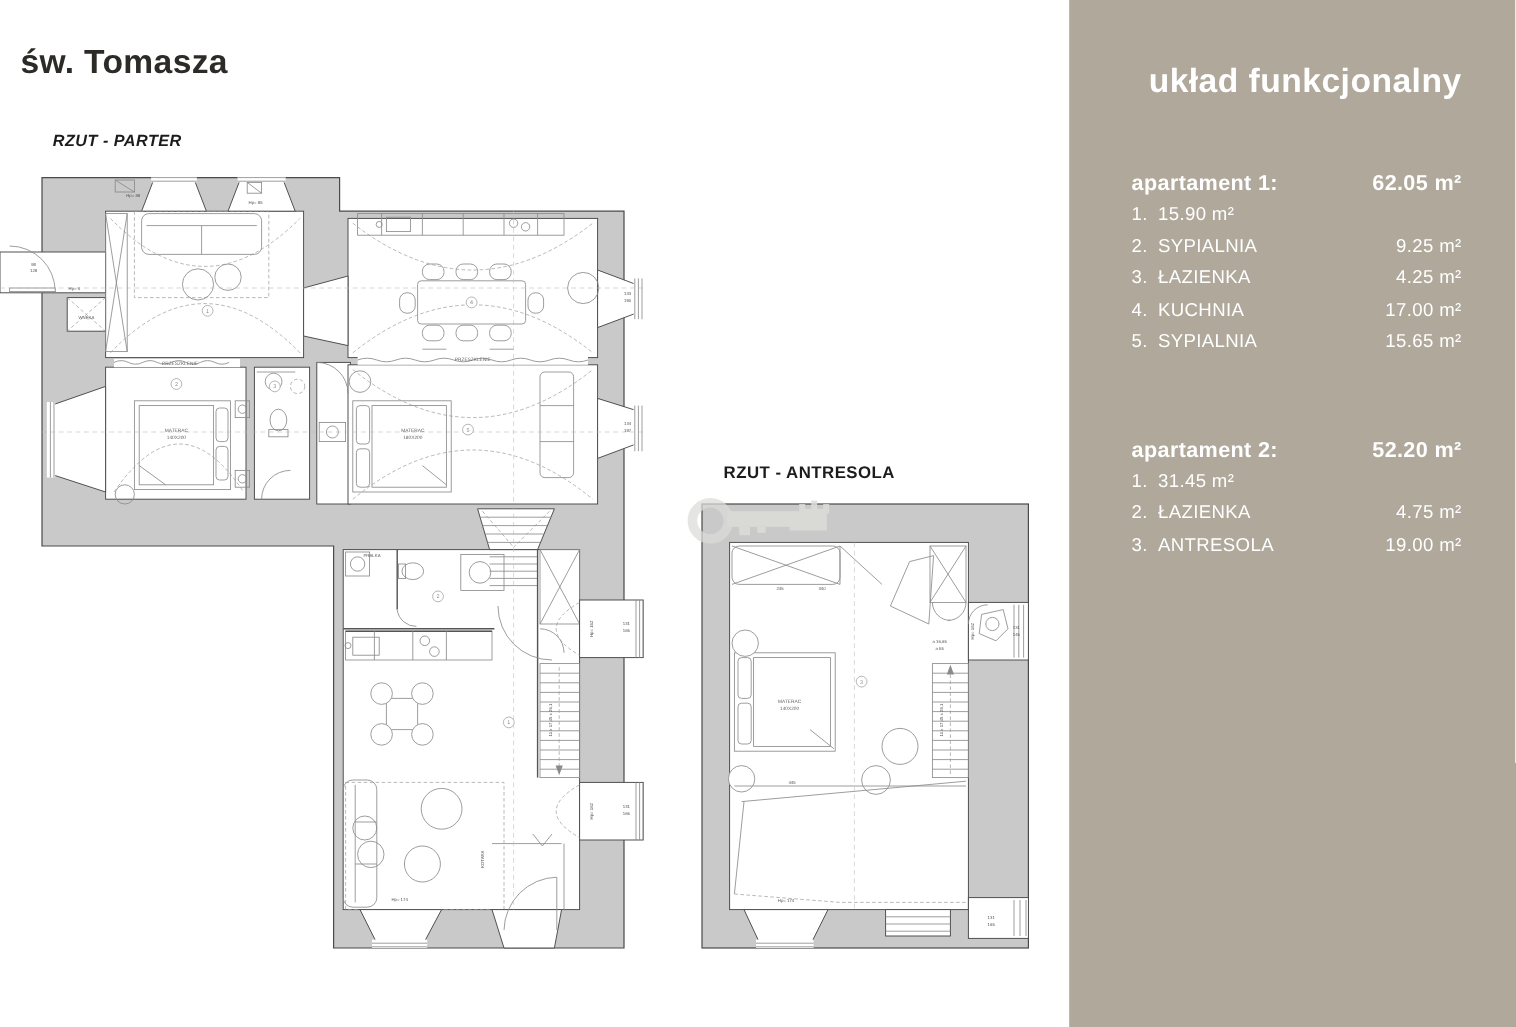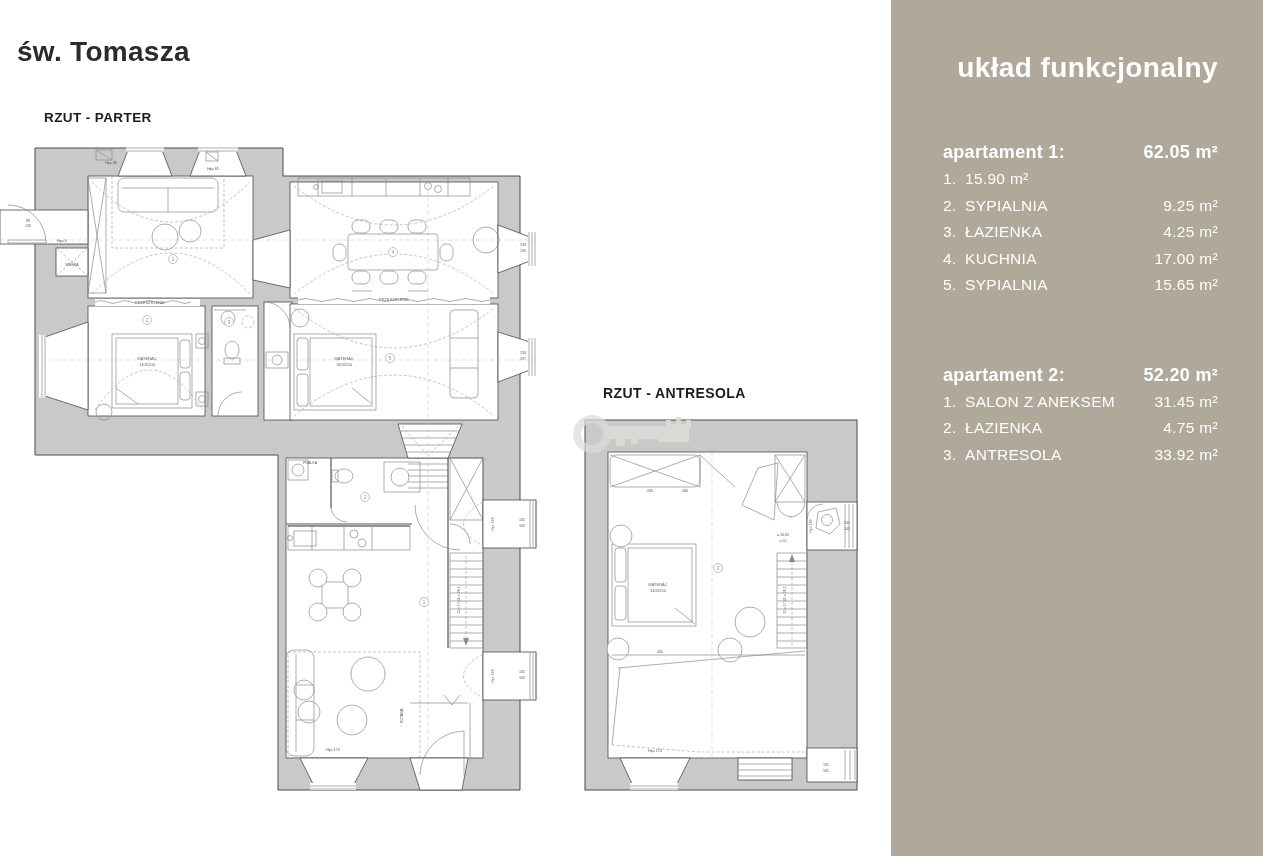--- a/index.html
+++ b/index.html
@@ -1,21 +1,21 @@
 <!DOCTYPE html>
 <html><head>
 <meta charset="utf-8">
 <style>
   html,body{margin:0;padding:0;background:#fff;}
   .page{position:relative;width:1263px;height:856px;background:#fff;overflow:hidden;
         font-family:"Liberation Sans",sans-serif;}
   .main-title{position:absolute;left:17px;top:36px;font-size:28px;font-weight:700;
         color:#2d2b28;letter-spacing:.3px;}
   .plan-title{position:absolute;font-weight:700;color:#1c1c1c;letter-spacing:.4px;}
-  .plan-title.parter{left:44px;top:110px;font-size:13.5px;}
+  .plan-title.parter{left:44px;top:110px;font-size:13.5px;font-style:italic;}
   .plan-title.antresola{left:603px;top:385px;font-size:14px;}
   .plan-svg{position:absolute;left:0;top:0;}
 
   
   .sidebar{position:absolute;left:891px;top:0;width:372px;height:856px;background:#afa89b;
         color:#fff;box-sizing:border-box;padding:52px 45px 0 52px;}
   .sb-heading{text-align:right;font-size:28px;font-weight:700;letter-spacing:.4px;margin:0;}
   .apt{margin-top:54px;}
   .apt.second{margin-top:62px;}
   .apt-header{display:flex;justify-content:space-between;font-size:18px;font-weight:700;
@@ -470,29 +470,28 @@
       </div>
     </div>
 
     <div class="apt second">
       <div class="apt-header">
         <span>apartament 2:</span>
         <span>52.20 m²</span>
       </div>
       <div class="room-row">
         <span class="num">1.</span>
-        <span class="label">SALON Z ANEKSEM</span>
         <span class="area">31.45 m²</span>
       </div>
       <div class="room-row">
         <span class="num">2.</span>
         <span class="label">ŁAZIENKA</span>
         <span class="area">4.75 m²</span>
       </div>
       <div class="room-row">
         <span class="num">3.</span>
         <span class="label">ANTRESOLA</span>
-        <span class="area">33.92 m²</span>
+        <span class="area">19.00 m²</span>
       </div>
     </div>
   </div>
 
 </div>
 
 </body></html>

